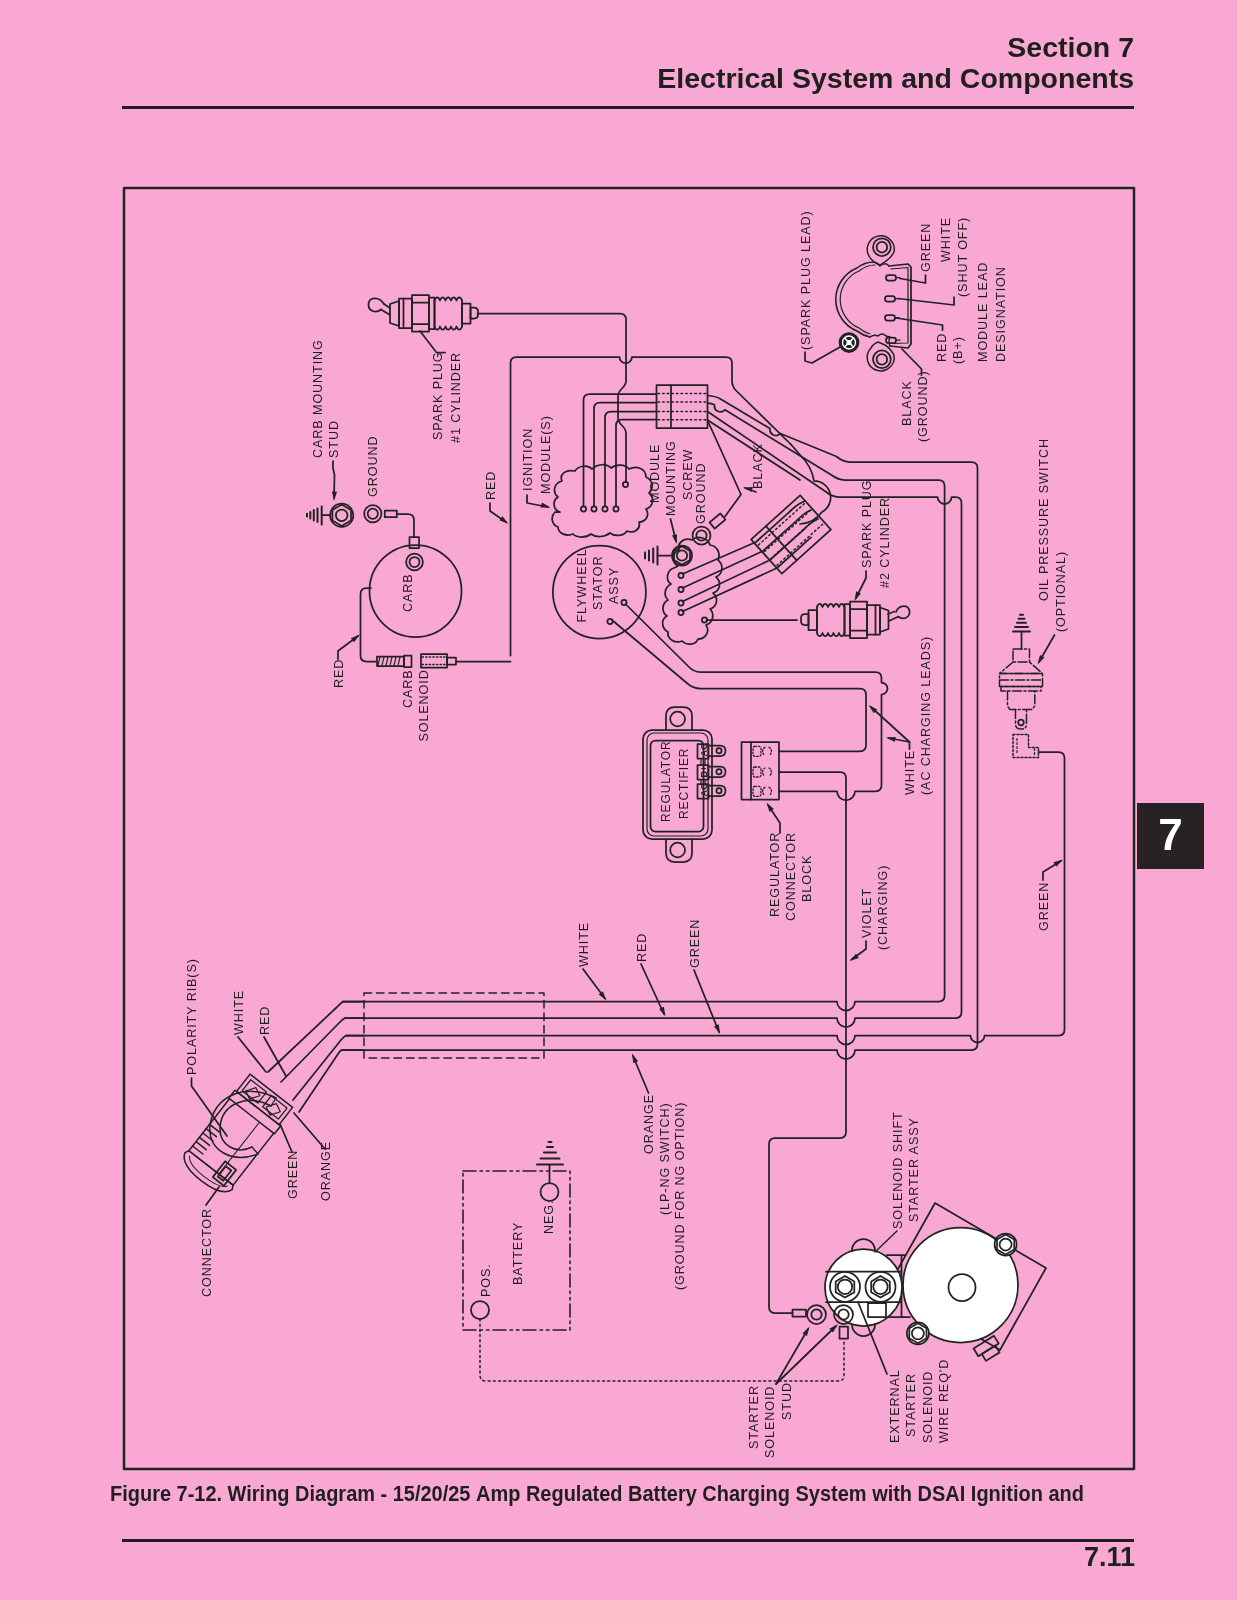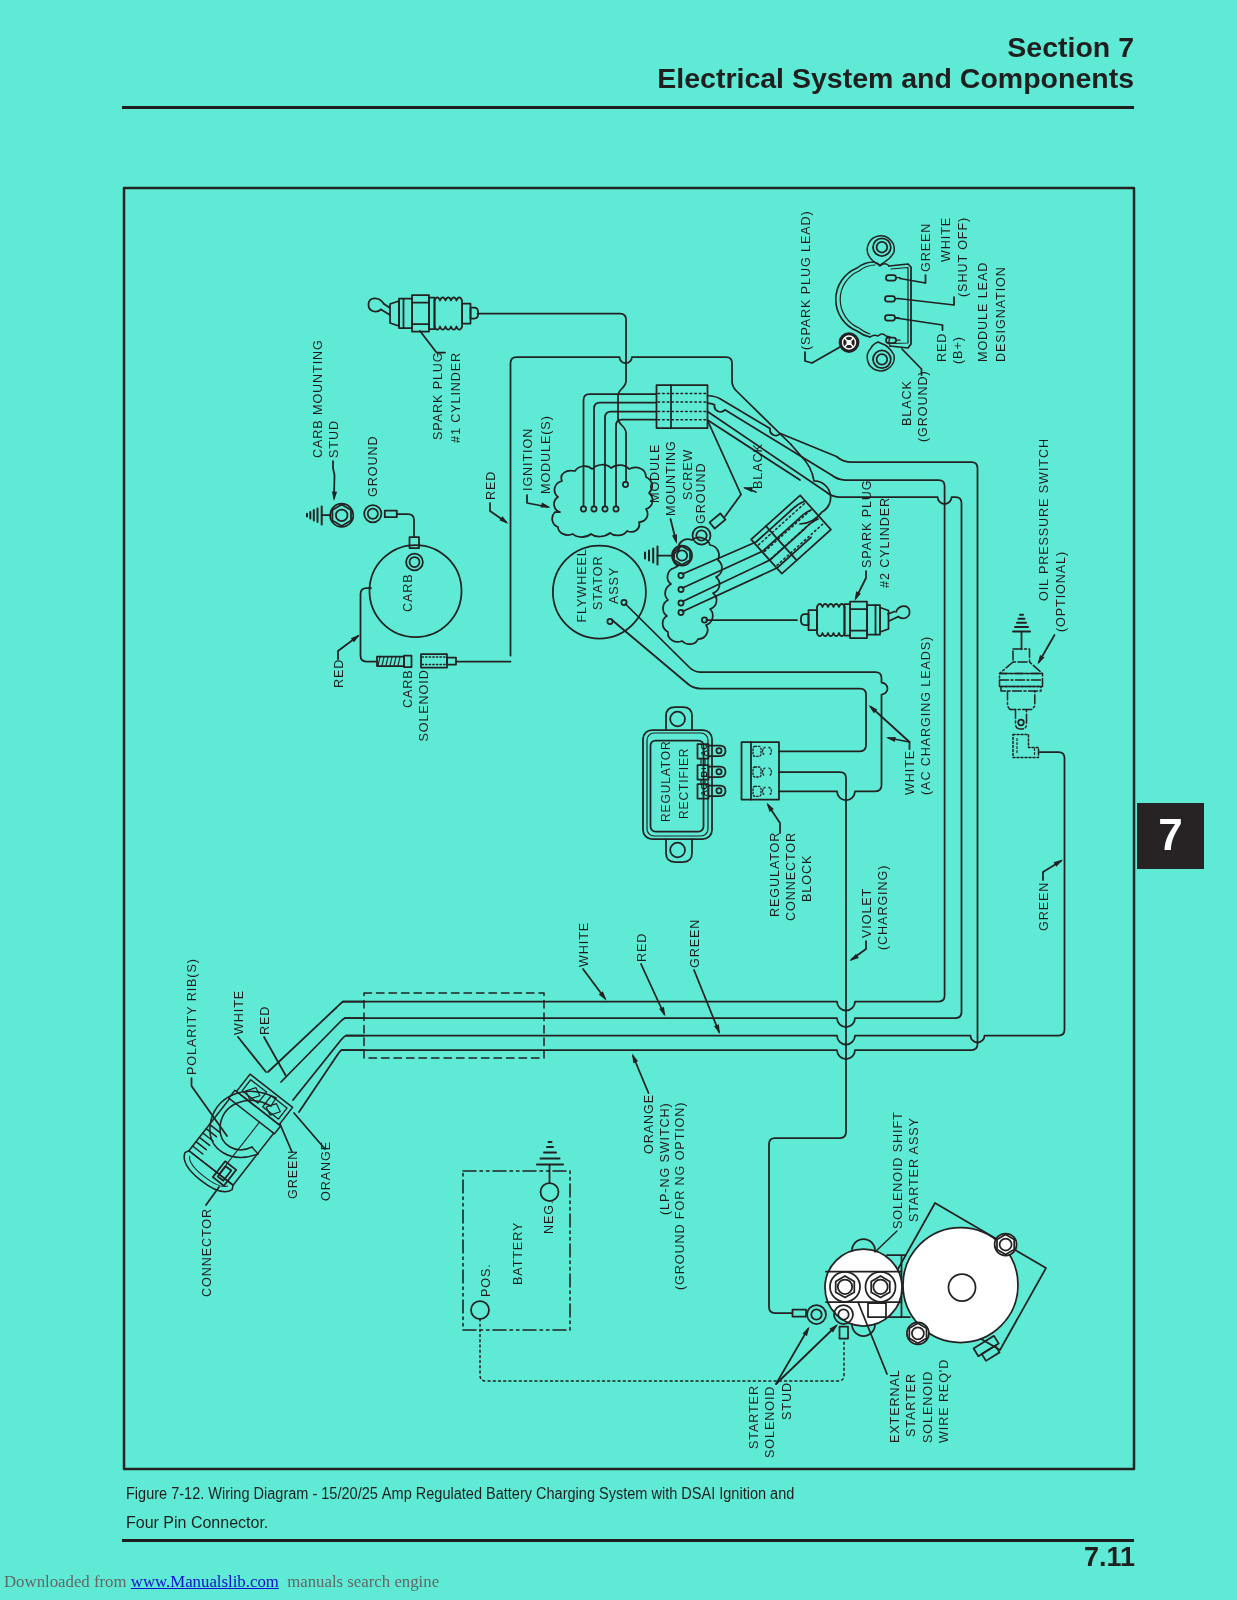--- a/index.html
+++ b/index.html
@@ -1,44 +1,42 @@
 <!DOCTYPE html>
 <html><head><meta charset="utf-8">
 <style>
 html,body{margin:0;padding:0;background:#fff;}
-#page{position:relative;width:1237px;height:1600px;background:#5eead4;overflow:hidden;
+#page{position:relative;width:1237px;height:1600px;background:#f9a8d4;overflow:hidden;
   font-family:"Liberation Sans",sans-serif;}
 .hdr{position:absolute;right:103px;text-align:right;font-weight:bold;color:#1f1f1f;font-size:28.5px;}
-.cap{position:absolute;left:126px;width:1011px;font-weight:normal;color:#1f1f1f;font-size:16px;line-height:27px;}
+.cap{position:absolute;left:110px;width:1011px;font-weight:bold;color:#1f1f1f;font-size:22px;line-height:27px;}
 .pn{position:absolute;right:102px;font-weight:bold;color:#1f1f1f;font-size:27px;}
 .rule{position:absolute;background:#1f1f1f;}
 .ftr{position:absolute;left:4px;top:1572px;font-family:"Liberation Serif",serif;font-size:16.8px;color:#666;}
 .ftr a{color:#1111cc;}
 .tab7{position:absolute;left:1137px;top:803px;width:67px;height:66px;background:#272325;color:#fff;
   font-weight:bold;font-size:44px;text-align:center;line-height:64px;}
 </style></head><body>
 <div id="page">
 
 <div class="hdr" style="top:31px;">Section 7</div>
 
 <div class="hdr" style="top:62px;">Electrical System and Components</div>
 
 <div class="rule" style="left:122px;top:106px;width:1012px;height:2.5px;"></div>
 
 <div class="cap" style="top:1480px;white-space:nowrap;"><span id="cap1" style="display: inline-block; transform-origin: 0px 50%; transform: scaleX(0.90763);">Figure 7-12. Wiring Diagram - 15/20/25&nbsp;Amp Regulated Battery Charging System with DSAI&nbsp;Ignition and</span></div>
 
-<div class="cap" style="top:1509px;">Four Pin Connector.</div>
 
 <div class="rule" style="left:122px;top:1539px;width:1012px;height:3px;"></div>
 
 <div class="pn" style="top:1542px;">7.11</div>
 
 <div class="tab7">7</div>
 
-<div class="ftr">Downloaded from <a href="#">www.Manualslib.com</a>&nbsp; manuals search engine&nbsp;</div>
 <svg width="1237" height="1600" viewBox="0 0 1237 1600" style="position:absolute;left:0;top:0" fill="none" stroke="#222" stroke-width="1.75" font-family="Liberation Sans, sans-serif" stroke-linecap="round" stroke-linejoin="round">
 <g fill="none">
 
 <rect x="124" y="188" width="1010" height="1281" stroke-width="2.5"></rect>
 
 <path d="M477.5,313.5 H620 Q626,313.5 626,319.5 V381 C626,388 618,389 618,396 V418 C618,425 626,426 626,433 V481.5"></path>
 
 <path d="M510.5,655.5 V363 Q510.5,357 516.5,357 H619.5 a6.2,6.2 0 0 0 12.4,0 H726 Q732,357 732,363 V380.5 Q732,386.5 736,390.5 L791,444.5"></path>
 
 <path d="M791,444.5 L801,456 Q812,467 814,481 A 16.5,16.5 0 0 1 822,512 Q814,523 800,524"></path>

